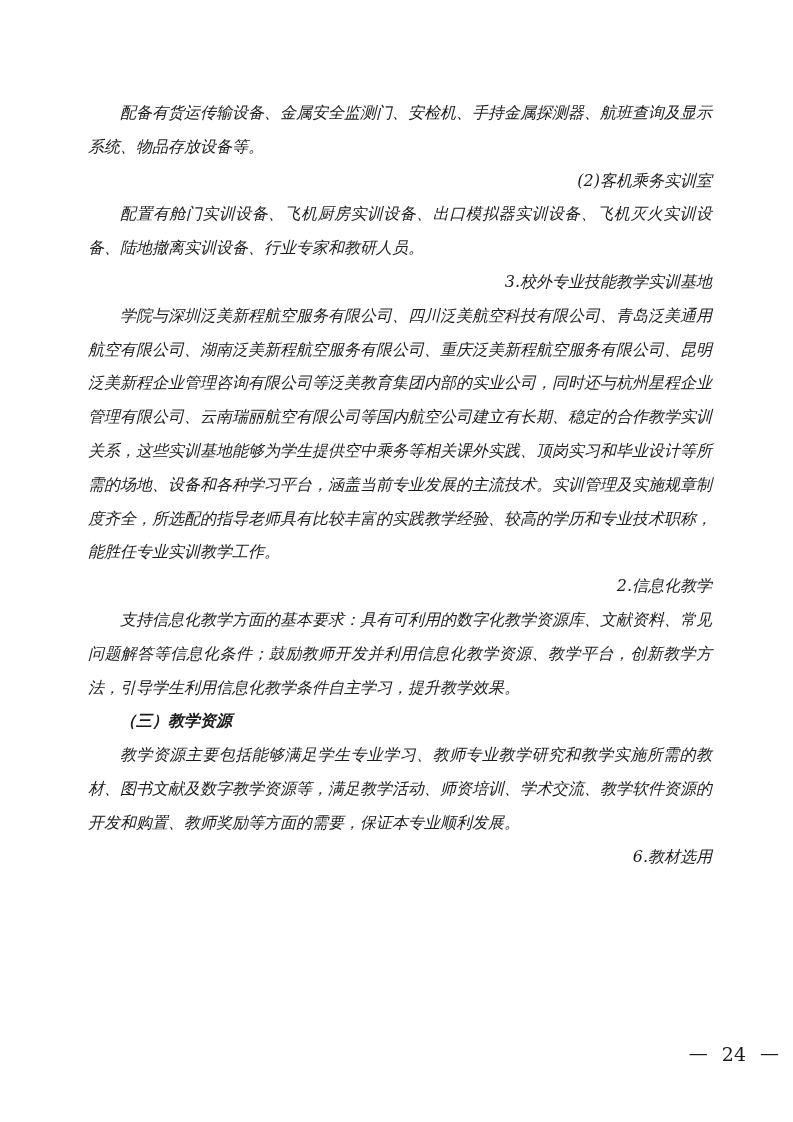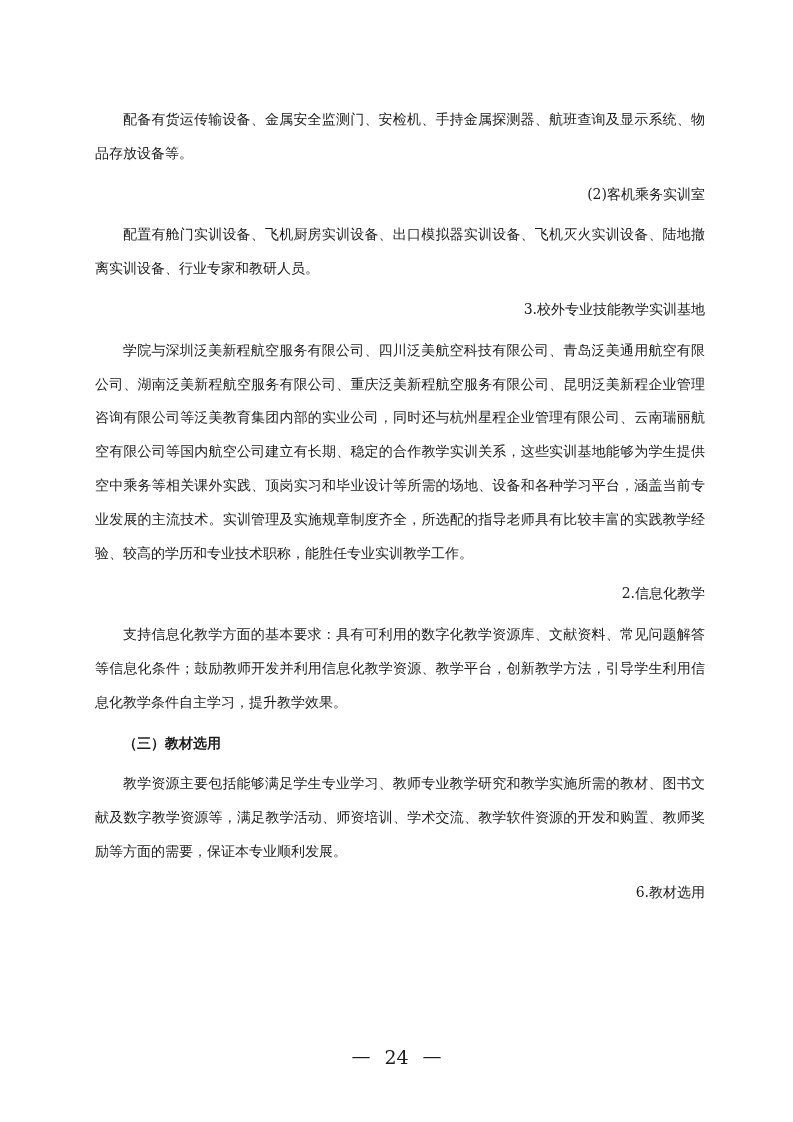--- a/index.html
+++ b/index.html
@@ -16,44 +16,45 @@
     color: #1c1c1c;
     overflow: hidden;
   }
   .content {
     position: absolute;
     left: 88px;
     top: 96px;
     width: 624px;
   }
   .content p {
-    margin: 7px;
-    font-size: 14px;
+    margin: 0;
+    font-size: 16px;
     line-height: 33.8px;
     text-indent: 2em;
     text-align: justify;
     text-justify: inter-ideograph;
     word-break: break-all;
     font-weight: 400;
+    font-style: italic;
   }
   .content p.bold-heading {
     font-weight: 700;
     text-align: left;
   }
   .content p.sub-heading {
     text-align: right;
   }
   .footer {
     position: absolute;
     left: 0;
     top: 1040px;
     width: 100%;
-    text-align: center;
+    text-align: right;
     font-size: 19px;
-    line-height: 34px;
+    line-height: 28px;
     color: #1c1c1c;
   }
   .footer .dash {
     display: inline-block;
     margin: 0 14px;
     position: relative;
     top: -1px;
   }
 </style>
 </head>
@@ -61,21 +62,21 @@
 
 <div class="page">
   <div class="content">
     <p>配备有货运传输设备、金属安全监测门、安检机、手持金属探测器、航班查询及显示系统、物品存放设备等。</p>
     <p class="sub-heading">(2)客机乘务实训室</p>
     <p>配置有舱门实训设备、飞机厨房实训设备、出口模拟器实训设备、飞机灭火实训设备、陆地撤离实训设备、行业专家和教研人员。</p>
     <p class="sub-heading">3.校外专业技能教学实训基地</p>
     <p>学院与深圳泛美新程航空服务有限公司、四川泛美航空科技有限公司、青岛泛美通用航空有限公司、湖南泛美新程航空服务有限公司、重庆泛美新程航空服务有限公司、昆明泛美新程企业管理咨询有限公司等泛美教育集团内部的实业公司，同时还与杭州星程企业管理有限公司、云南瑞丽航空有限公司等国内航空公司建立有长期、稳定的合作教学实训关系，这些实训基地能够为学生提供空中乘务等相关课外实践、顶岗实习和毕业设计等所需的场地、设备和各种学习平台，涵盖当前专业发展的主流技术。实训管理及实施规章制度齐全，所选配的指导老师具有比较丰富的实践教学经验、较高的学历和专业技术职称，能胜任专业实训教学工作。</p>
     <p class="sub-heading">2.信息化教学</p>
     <p>支持信息化教学方面的基本要求：具有可利用的数字化教学资源库、文献资料、常见问题解答等信息化条件；鼓励教师开发并利用信息化教学资源、教学平台，创新教学方法，引导学生利用信息化教学条件自主学习，提升教学效果。</p>
-    <p class="bold-heading">（三）教材选用</p>
+    <p class="bold-heading">（三）教学资源</p>
     <p>教学资源主要包括能够满足学生专业学习、教师专业教学研究和教学实施所需的教材、图书文献及数字教学资源等，满足教学活动、师资培训、学术交流、教学软件资源的开发和购置、教师奖励等方面的需要，保证本专业顺利发展。</p>
     <p class="sub-heading">6.教材选用</p>
   </div>
 
   <div class="footer">
     <span class="dash">—</span><span>24</span><span class="dash">—</span>
   </div>
 </div>
 
 </body></html>

